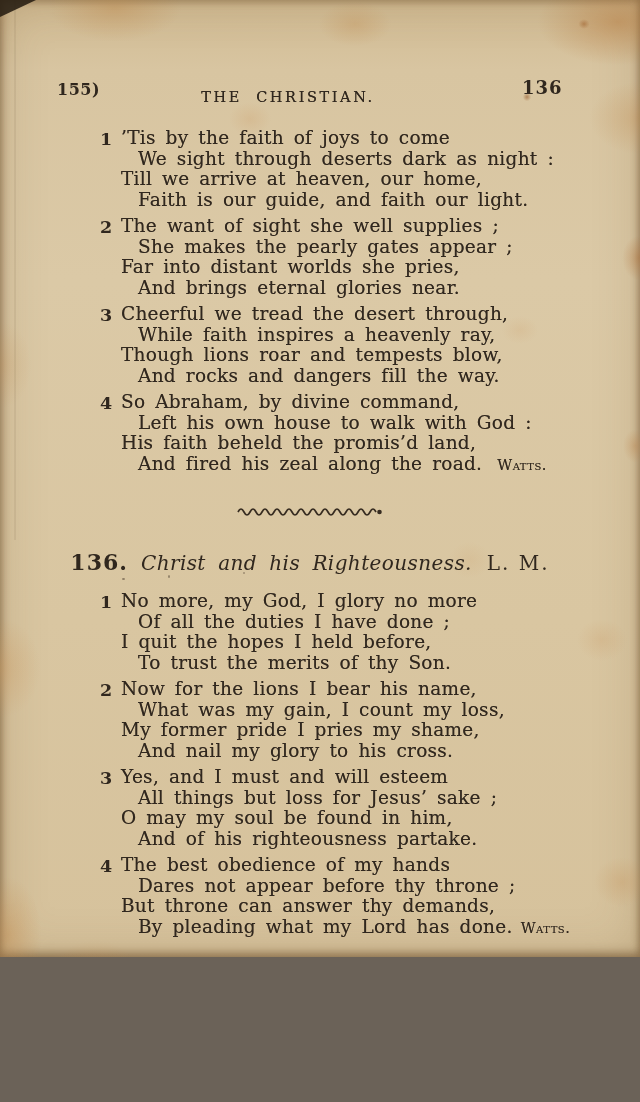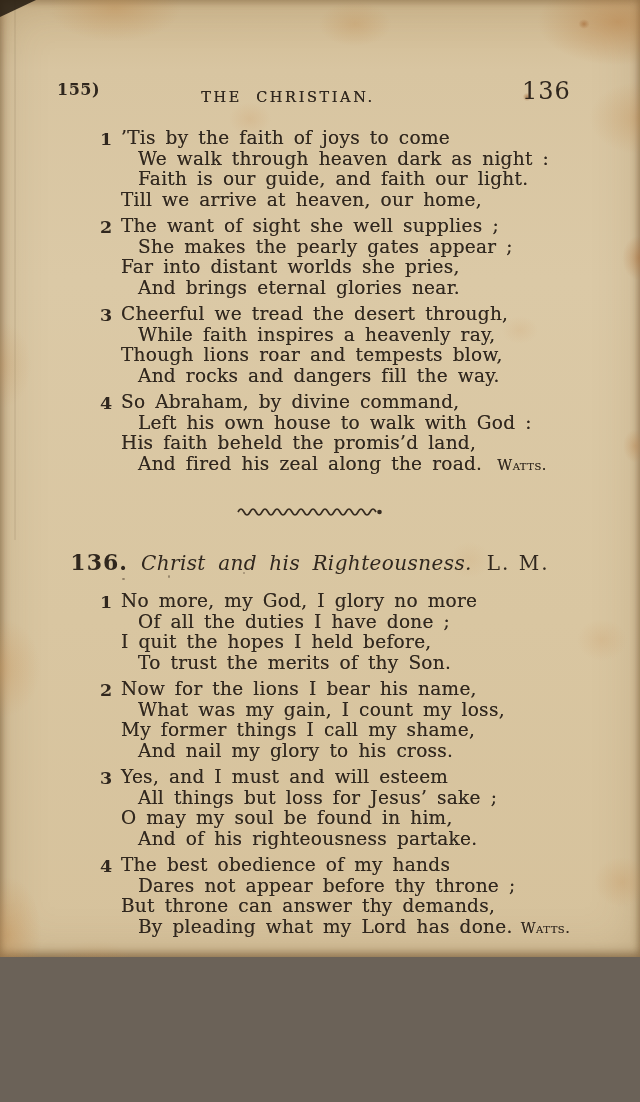--- a/index.html
+++ b/index.html
@@ -50,21 +50,21 @@
   }
   .speck{position:absolute;border-radius:50%;background:#2e2117;}
   .speck.s1{left:258px;top:1000px;width:4px;height:4px;opacity:.9;}
   .speck.s2{left:122px;top:578px;width:3px;height:2px;opacity:.45;}
   .speck.s3{left:168px;top:575px;width:2px;height:3px;opacity:.4;}
   .speck.s4{left:243px;top:572px;width:2px;height:2px;opacity:.35;}
 
   .header{position:absolute;left:0;top:0;width:100%;height:110px;}
   .pgref{position:absolute;left:57px;top:80px;font-size:16px;font-weight:700;letter-spacing:.5px;}
   .running{position:absolute;left:288px;top:89px;transform:translateX(-50%);font-size:14.5px;letter-spacing:2.6px;word-spacing:7px;text-shadow:0 0 .5px rgba(48,39,30,.8);white-space:nowrap;}
-  .pgnum{position:absolute;left:522px;top:77px;font-size:24px;font-weight:400;letter-spacing:1px;text-align:right;}
+  .pgnum{position:absolute;left:522px;top:77px;font-size:18px;font-weight:700;letter-spacing:1px;text-align:right;}
 
   .column{position:absolute;left:0;top:128px;width:620px;}
   .hymn-heading{margin:0 0 16px 0;text-align:center;font-weight:normal;line-height:24px;white-space:nowrap;}
   .hnum{font-size:22px;font-weight:700;letter-spacing:1px;}
   .htitle{font-size:20px;font-style:italic;margin-left:13px;word-spacing:.28em;letter-spacing:.02em;}
   .hmeter{font-size:20px;margin-left:15px;letter-spacing:2px;}
 
   .stanza{position:relative;padding-left:121px;margin-bottom:6px;}
   .snum{position:absolute;left:100px;top:1px;font-size:17.5px;font-weight:700;}
   .vline{font-size:18.5px;line-height:20.5px;word-spacing:.2em;letter-spacing:.015em;white-space:nowrap;text-shadow:0 0 .4px rgba(48,39,30,.55);}
@@ -93,23 +93,23 @@
     <span class="pgnum">136</span>
   </div>
 
   <div class="column">
 
     <section>
 
       <div class="stanza">
         <span class="snum">1</span>
         <div class="vline">’Tis by the faith of joys to come</div>
-        <div class="vline indent">We walk through heaven dark as night :</div>
+        <div class="vline indent">We sight through deserts dark as night :</div>
+        <div class="vline">Till we arrive at heaven, our home,</div>
         <div class="vline indent">Faith is our guide, and faith our light.</div>
-        <div class="vline">Till we arrive at heaven, our home,</div>
       </div>
 
       <div class="stanza">
         <span class="snum">2</span>
         <div class="vline">The want of sight she well supplies ;</div>
         <div class="vline indent">She makes the pearly gates appear ;</div>
         <div class="vline">Far into distant worlds she pries,</div>
         <div class="vline indent">And brings eternal glories near.</div>
       </div>
 
@@ -147,21 +147,21 @@
         <div class="vline">No more, my God, I glory no more</div>
         <div class="vline indent">Of all the duties I have done ;</div>
         <div class="vline">I quit the hopes I held before,</div>
         <div class="vline indent">To trust the merits of thy Son.</div>
       </div>
 
       <div class="stanza">
         <span class="snum">2</span>
         <div class="vline">Now for the lions I bear his name,</div>
         <div class="vline indent">What was my gain, I count my loss,</div>
-        <div class="vline">My former things I call my shame,</div>
+        <div class="vline">My former pride I pries my shame,</div>
         <div class="vline indent">And nail my glory to his cross.</div>
       </div>
 
       <div class="stanza">
         <span class="snum">3</span>
         <div class="vline">Yes, and I must and will esteem</div>
         <div class="vline indent">All things but loss for Jesus’ sake ;</div>
         <div class="vline">O may my soul be found in him,</div>
         <div class="vline indent">And of his righteousness partake.</div>
       </div>

